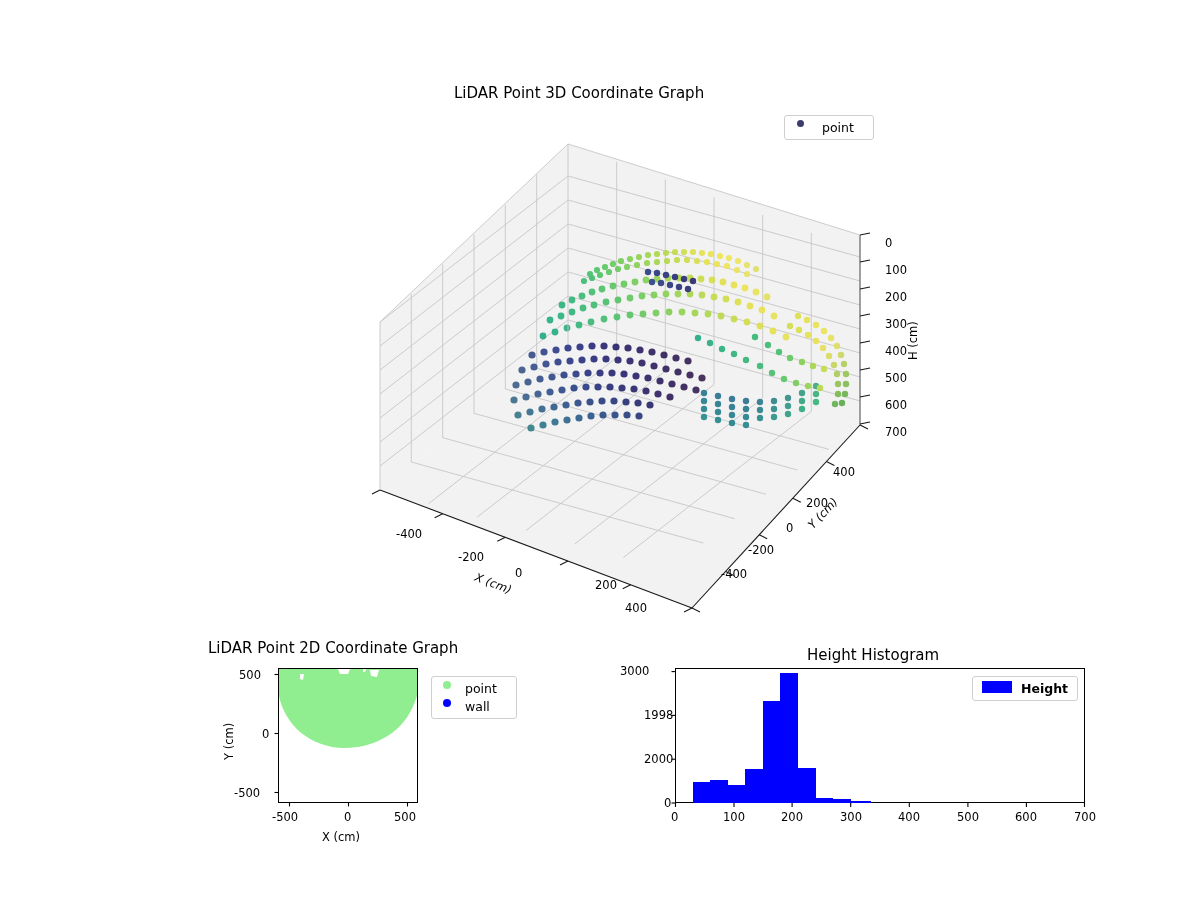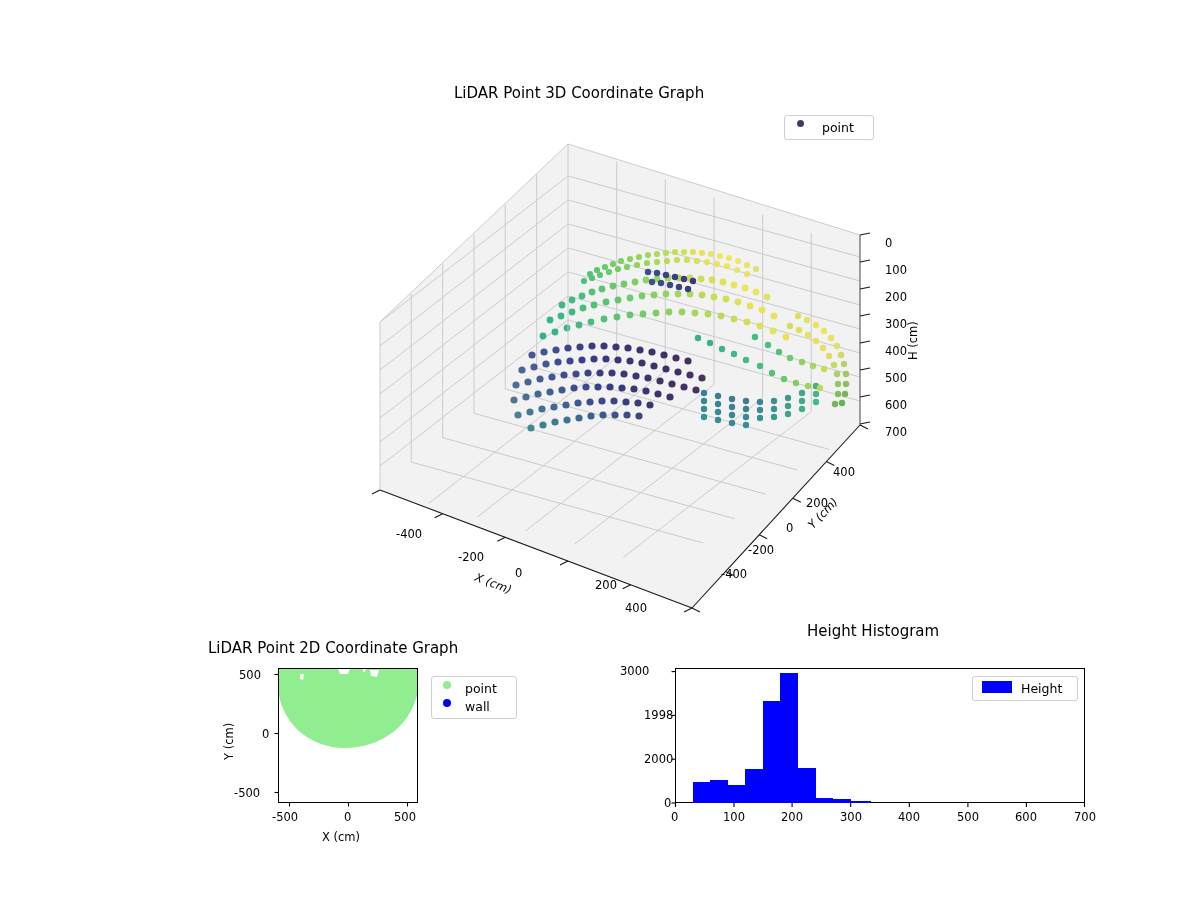--- a/index.html
+++ b/index.html
@@ -527,21 +527,21 @@
         <span class="legend-label">point</span>
       </div>
       <div class="legend-row">
         <span class="swatch-dot" style="width:8px; height:8px; background:#0000ff; margin:0 14px 0 3px;"></span>
         <span class="legend-label">wall</span>
       </div>
     </div>
   </div>
 
   <div>
-    <div class="ttl" style="left:807px; top:622px;text-align:right;">Height Histogram</div>
+    <div class="ttl" style="left:807px; top:646px;text-align:right;">Height Histogram</div>
 
     <div id="axhist">
       <div class="axes-frame"></div>
       <svg width="410" height="135" viewBox="0 0 410 135">
 
         <g>
           <rect class="bar" x="17.6" y="114.0" width="17.6" height="21.0" fill="#0000ff"></rect>
           <rect class="bar" x="35.1" y="112.0" width="17.6" height="23.0" fill="#0000ff"></rect>
           <rect class="bar" x="52.7" y="117.0" width="17.6" height="18.0" fill="#0000ff"></rect>
           <rect class="bar" x="70.3" y="101.3" width="17.6" height="33.7" fill="#0000ff"></rect>
@@ -578,21 +578,21 @@
 
     <div class="tick" style="left:671px; top:810px;">0</div>
     <div class="tick" style="left:723px; top:810px;">100</div>
     <div class="tick" style="left:781px; top:810px;">200</div>
     <div class="tick" style="left:840px; top:810px;">300</div>
     <div class="tick" style="left:898px; top:810px;">400</div>
     <div class="tick" style="left:957px; top:810px;">500</div>
     <div class="tick" style="left:1015px; top:810px;">600</div>
     <div class="tick" style="left:1074px; top:810px;">700</div>
 
-    <div class="legend" style="left:972px; top:676px; width:106px; height:25px;">
+    <div class="legend" style="left:972px; top:676px; width:106px; height:25px;font-weight:bold;">
       <div class="legend-row">
         <span class="swatch-box" style="width:30px; height:12px; background:#0000ff; margin:0 9px 0 1px;"></span>
         <span class="legend-label">Height</span>
       </div>
     </div>
   </div>
 
 </div>
 
 </body></html>

